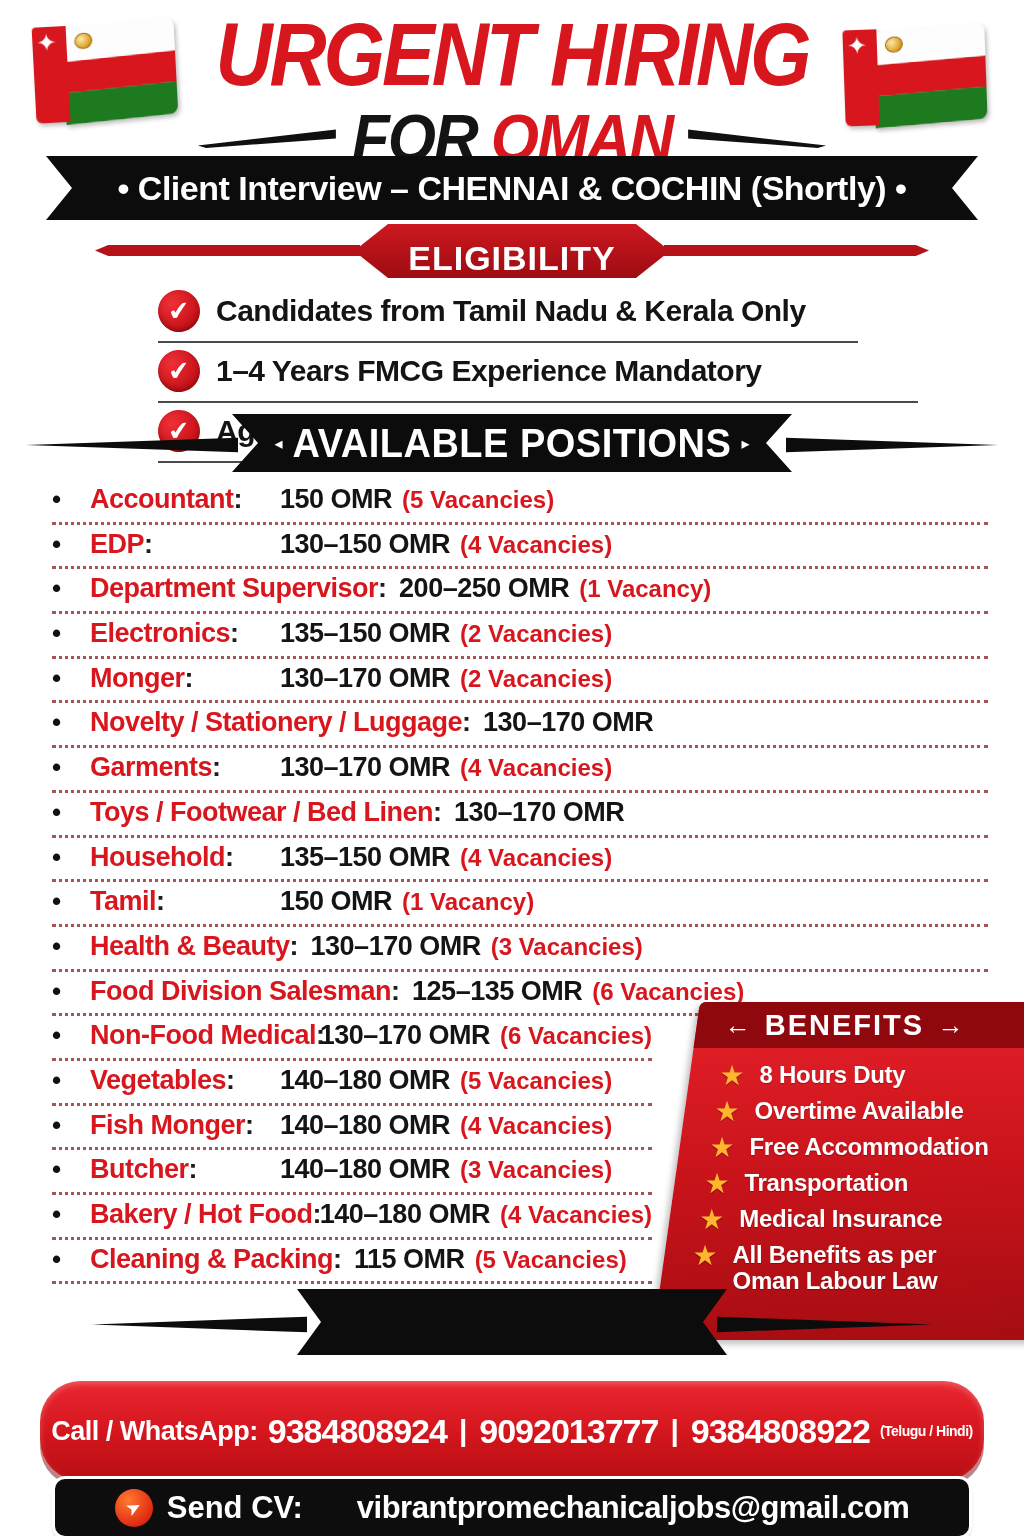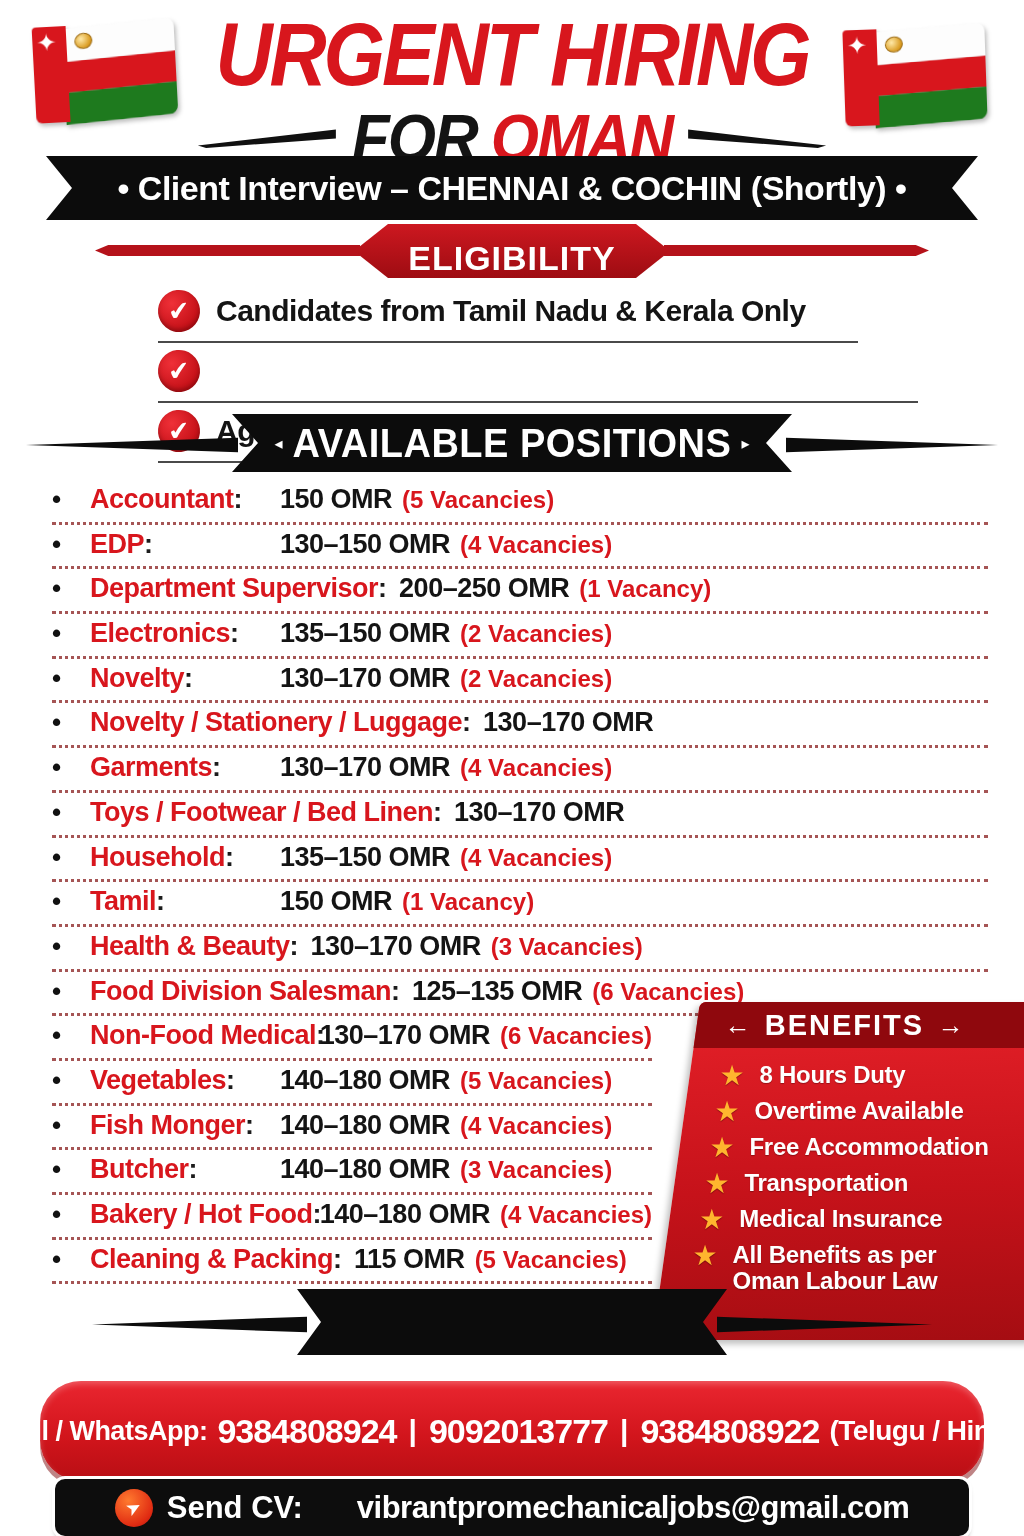--- a/index.html
+++ b/index.html
@@ -141,21 +141,21 @@
   
   .contact-pill{
     position:absolute;left:40px;top:1381px;width:944px;height:100px;border-radius:41px;
     background:linear-gradient(180deg,#ea2630 0%,#d2151c 55%,#b80e14 100%);
     box-shadow:0 6px 0 rgba(125,10,12,.5), inset 0 3px 6px rgba(255,255,255,.25);
     display:flex;align-items:center;justify-content:center;gap:10px;padding:0 24px;white-space:nowrap;
   }
   .contact-label{color:#fff;font-weight:bold;font-size:27px;letter-spacing:-0.5px;}
   .contact-number{color:#fff;font-weight:bold;font-size:34px;letter-spacing:-1px;}
   .contact-sep{color:#fff;font-weight:bold;font-size:30px;margin:0 2px;}
-  .contact-note{color:#fff;font-weight:bold;font-size:28px;letter-spacing:-0.5px;}
+  .contact-note{color:#fff;font-weight:bold;font-size:14px;letter-spacing:-0.5px;}
 
   
   .email-bar{
     position:absolute;left:55px;top:1479px;width:914px;height:57px;background:#0d0d0d;border-radius:10px;
     box-shadow:0 0 0 3px #fff, 0 4px 5px rgba(0,0,0,.35);
     display:flex;align-items:center;justify-content:center;gap:14px;white-space:nowrap;
   }
   .send-icon{
     width:38px;height:38px;border-radius:50%;flex:0 0 38px;
     background:radial-gradient(circle at 35% 30%,#ff7a2f,#e02b12 70%,#a80f0c);
@@ -214,20 +214,21 @@
     <span>ELIGIBILITY</span>
   </div>
   <div class="elig-list">
   <div class="elig-item">
     <span class="check-circle">✔</span>
     <span class="elig-text"><span>Candidates from Tamil Nadu &amp; Kerala Only</span><span class="accent"></span></span>
   </div>
 
   <div class="elig-item">
     <span class="check-circle">✔</span>
+    <span class="elig-text"><span>1–4 Years FMCG Experience Mandatory</span><span class="accent"></span></span>
   </div>
 
   <div class="elig-item">
     <span class="check-circle">✔</span>
     <span class="elig-text"><span>Age Limit: </span><span class="accent">Below 35 Years</span></span>
   </div>
 </div>
 
   <div class="spear spear-left"></div>
   <div class="spear spear-right"></div>
@@ -261,21 +262,21 @@
 
   <div class="pos-row">
     <span class="pos-bullet">•</span>
     <span class="pos-name-wrap"><span class="pos-name">Electronics</span><span class="pos-colon">:</span></span>
     <span class="pos-salary">135–150 OMR</span>
     <span class="pos-vac">(2 Vacancies)</span>
   </div>
 
   <div class="pos-row">
     <span class="pos-bullet">•</span>
-    <span class="pos-name-wrap"><span class="pos-name">Novelty</span><span class="pos-colon">:</span></span>
+    <span class="pos-name-wrap"><span class="pos-name">Monger</span><span class="pos-colon">:</span></span>
     <span class="pos-salary">130–170 OMR</span>
     <span class="pos-vac">(2 Vacancies)</span>
   </div>
 
   <div class="pos-row">
     <span class="pos-bullet">•</span>
     <span class="pos-name-wrap"><span class="pos-name">Novelty / Stationery / Luggage</span><span class="pos-colon">:</span></span>
     <span class="pos-salary">130–170 OMR</span>
     <span class="pos-vac"></span>
   </div>

